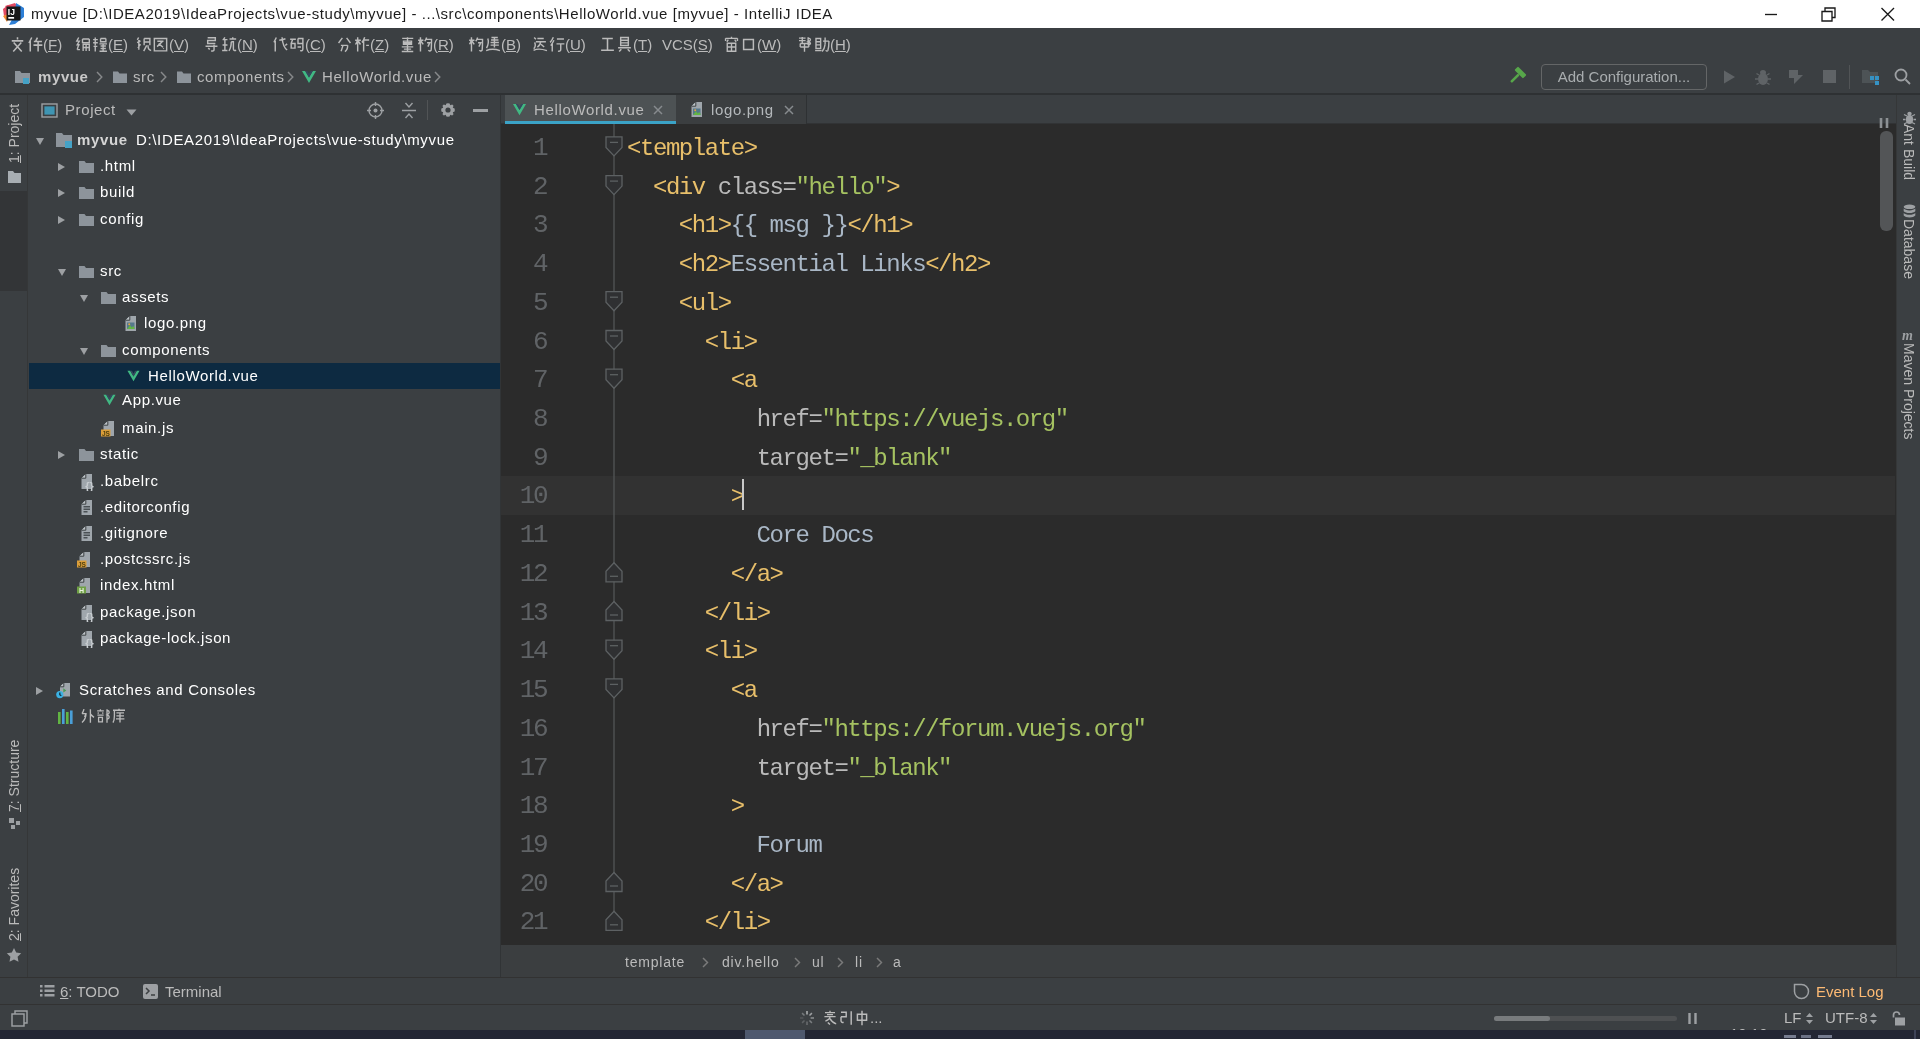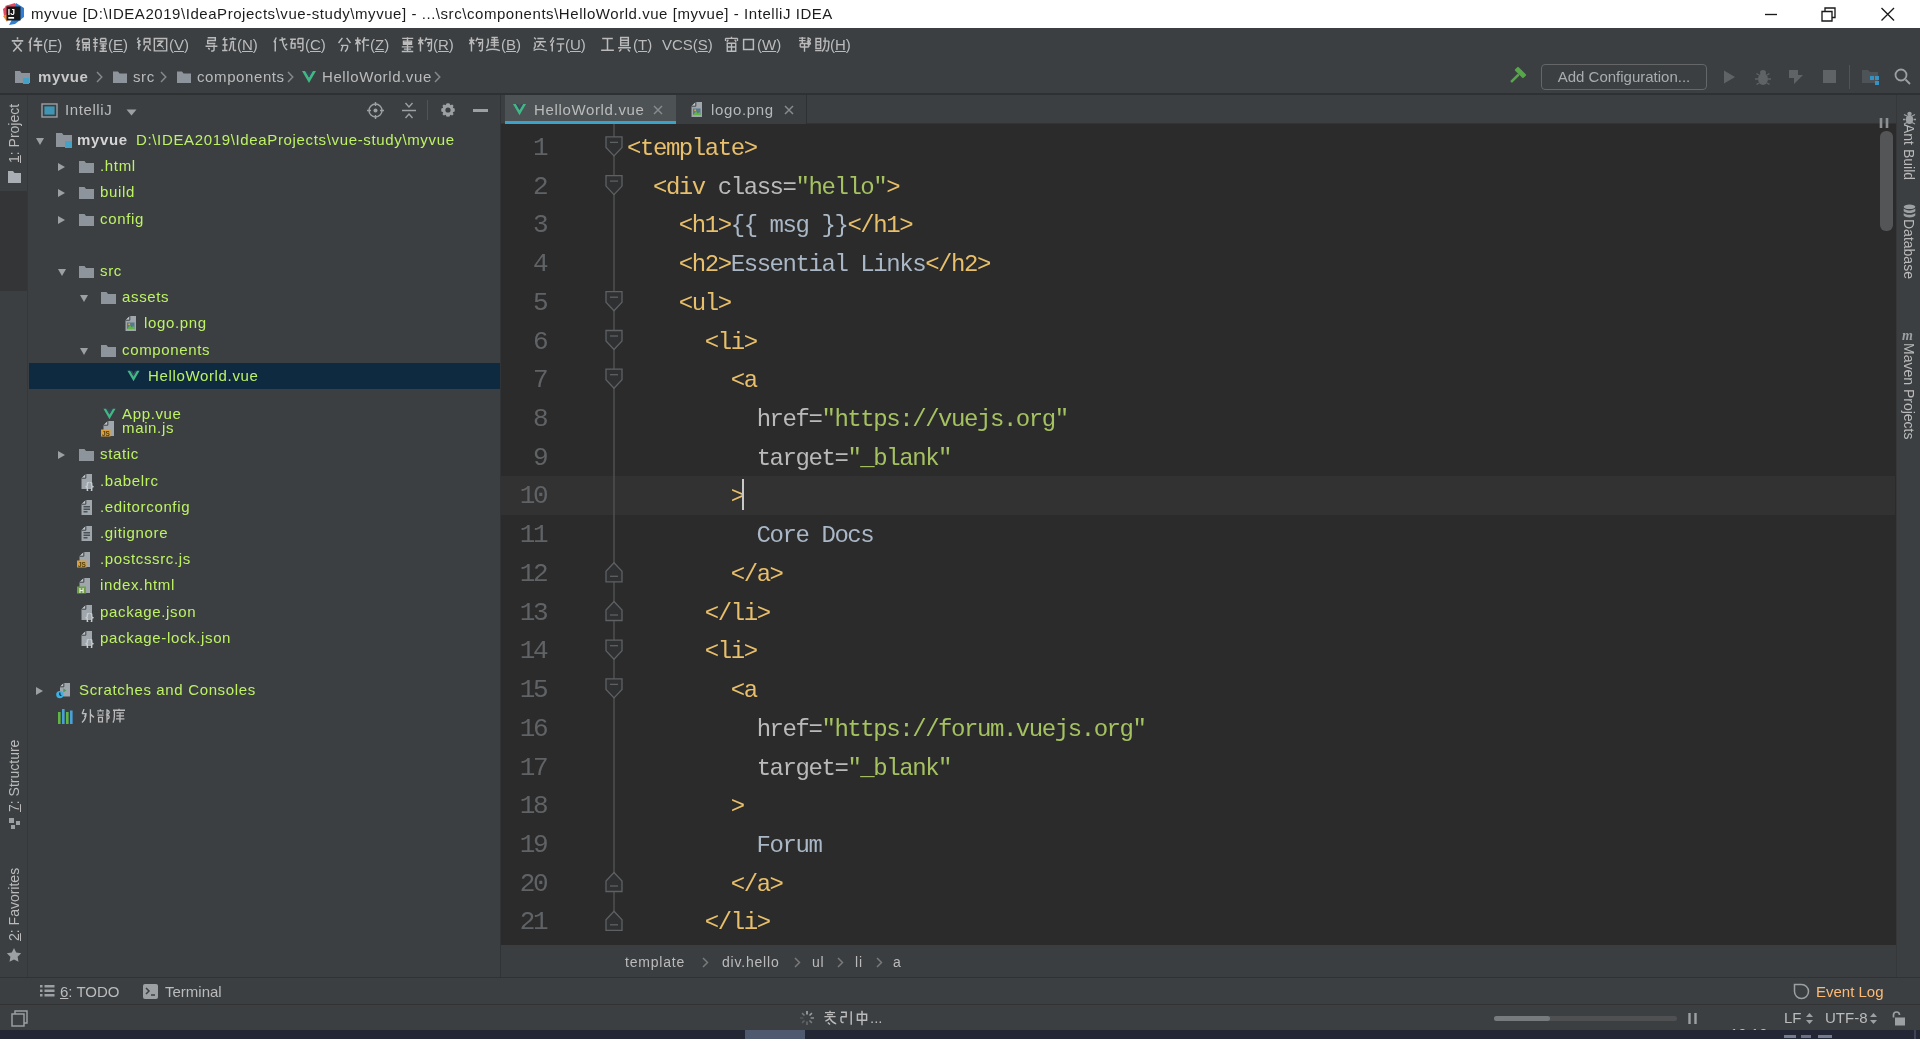--- a/index.html
+++ b/index.html
@@ -12,21 +12,21 @@
   #titlebar .ttl { position:absolute; left:31px; top:5px; font-size:15px; color:#1c1c1c; letter-spacing:0.55px; }
   #menubar { position:absolute; left:0; top:28px; width:1920px; height:33px; background:#3B3F42; }
   .mitem { position:absolute; top:7px; height:19px; display:flex; align-items:center; color:#BBBBBB; font-size:15px; }
   #navbar { position:absolute; left:0; top:61px; width:1920px; height:32px; background:#3B3F42; }
   #navsep { position:absolute; left:0; top:93px; width:1920px; height:2px; background:#2E3133; }
   .crumb { position:absolute; top:7px; font-size:15px; color:#BBBBBB; white-space:nowrap; letter-spacing:0.6px; }
   #leftstripe { position:absolute; left:0; top:95px; width:28px; height:883px; background:#3B3F42; border-right:1px solid #353738; }
   .vlabel { color:#BBBBBB; font-size:14px; white-space:nowrap; position:absolute; }
   #tree { position:absolute; left:29px; top:95px; width:472px; height:883px; background:#3B3F42; border-right:1px solid #313436; overflow:hidden; }
   .trow { position:absolute; left:0; width:472px; height:26px; }
-  .trow .txt { position:absolute; top:4px; font-size:15px; color:#bef264; white-space:nowrap; letter-spacing:0.65px; }
+  .trow .txt { position:absolute; top:4px; font-size:15px; color:#ffffff; white-space:nowrap; letter-spacing:0.65px; }
   .dim { color:#787878; }
   #tabbar { position:absolute; left:501px; top:95px; width:1395px; height:29px; background:#3B3F42; border-bottom:1px solid #313335; }
   #editor { position:absolute; left:501px; top:124px; width:1395px; height:821px; background:#2B2B2B; }
   #caretline { position:absolute; left:501px; width:1394px; height:39px; background:#323232; }
   #gutter { position:absolute; left:501px; top:129px; width:45px; text-align:right;
     font-family:"Liberation Mono", monospace; font-size:26px; letter-spacing:-2.5px; line-height:38.72px; color:#606366; }
   #code { position:absolute; left:627px; top:130px; font-family:"Liberation Mono", monospace;
     font-size:24px; letter-spacing:-1.44px; line-height:38.72px; color:#A9B7C6; white-space:pre; }
   .tg { color:#E8BF6A; } .at { color:#BABABA; } .vl { color:#A5C261; }
   #crumbs2 { position:absolute; left:501px; top:945px; width:1395px; height:33px; background:#3B3E40; }
@@ -353,21 +353,21 @@
 <svg class="abs" style="left:6px;top:852px" width="16" height="16" viewBox="0 0 16 16">
         <path d="M8 1l2.2 4.6 5 .7-3.6 3.5.9 5L8 12.4l-4.5 2.4.9-5L.8 6.3l5-.7z" fill="#9DA0A3"></path>
       </svg>
 </div>
 
 <div id="tree">
 <svg class="abs" style="left:12px;top:8px" width="17" height="15" viewBox="0 0 17 15">
         <rect x="1" y="1" width="15" height="13" fill="none" stroke="#9DA0A3" stroke-width="1.4"></rect>
         <rect x="3.4" y="3.4" width="10.2" height="8.2" fill="#3F95B3"></rect>
       </svg>
-<span class="abs" style="left:36px;top:6px;font-size:15px;color:#BBBBBB;letter-spacing:0.6px">IntelliJ</span>
+<span class="abs" style="left:36px;top:6px;font-size:15px;color:#BBBBBB;letter-spacing:0.6px">Project</span>
 <svg class="abs" style="left:97px;top:14px" width="11" height="7" viewBox="0 0 11 7">
         <path d="M0.5 0.5H10.5L5.5 6.5Z" fill="#9DA0A3"></path>
       </svg>
 <svg class="abs" style="left:338px;top:7px" width="17" height="17" viewBox="0 0 17 17">
         <circle cx="8.5" cy="8.5" r="6.5" stroke="#9DA0A3" stroke-width="1.45" fill="none"></circle>
         <circle cx="8.5" cy="8.5" r="2" fill="#9DA0A3"></circle>
         <path d="M8.5 0v4M8.5 13v4M0 8.5h4M13 8.5h4" stroke="#9DA0A3" stroke-width="1.45"></path>
       </svg>
 <svg class="abs" style="left:372px;top:7px" width="16" height="17" viewBox="0 0 16 17">
         <path d="M1 8.5h14M4.5 1 8 5 11.5 1M4.5 16 8 12 11.5 16" stroke="#9DA0A3" stroke-width="1.4" fill="none"></path>
@@ -456,21 +456,21 @@
         </svg>
         <span class="txt" style="left:93px">components</span>
       </div>
 <div class="trow" style="top:267.8px;background:#0D2A41;">
         <svg class="abs" style="left:97px;top:7px" width="15" height="13" viewBox="0 0 16 15">
           <path d="M1 1 8 13 15 1H11.8L8 7.6 4.2 1Z" fill="#41B883"></path>
           <path d="M4.2 1 8 7.6 11.8 1H9.7L8 4 6.3 1Z" fill="#35495E"></path>
         </svg>
         <span class="txt" style="left:119px">HelloWorld.vue</span>
       </div>
-<div class="trow" style="top:306px;">
+<div class="trow" style="top:292px;">
         <svg class="abs" style="left:73px;top:7px" width="15" height="13" viewBox="0 0 16 15">
           <path d="M1 1 8 13 15 1H11.8L8 7.6 4.2 1Z" fill="#41B883"></path>
           <path d="M4.2 1 8 7.6 11.8 1H9.7L8 4 6.3 1Z" fill="#35495E"></path>
         </svg>
         <span class="txt" style="left:93px">App.vue</span>
       </div>
 <div class="trow" style="top:320.2px;">
         <svg class="abs" style="left:71px;top:5px" width="17" height="17" viewBox="0 0 17 17">
           <path d="M7.8 1 L14 1 L14 16 L3.5 16 L3.5 5.2 Z" fill="#9FA6AC"></path>
           <path d="M7.8 1 L7.8 5.2 L3.5 5.2 Z" fill="#BDC3C7"></path>

